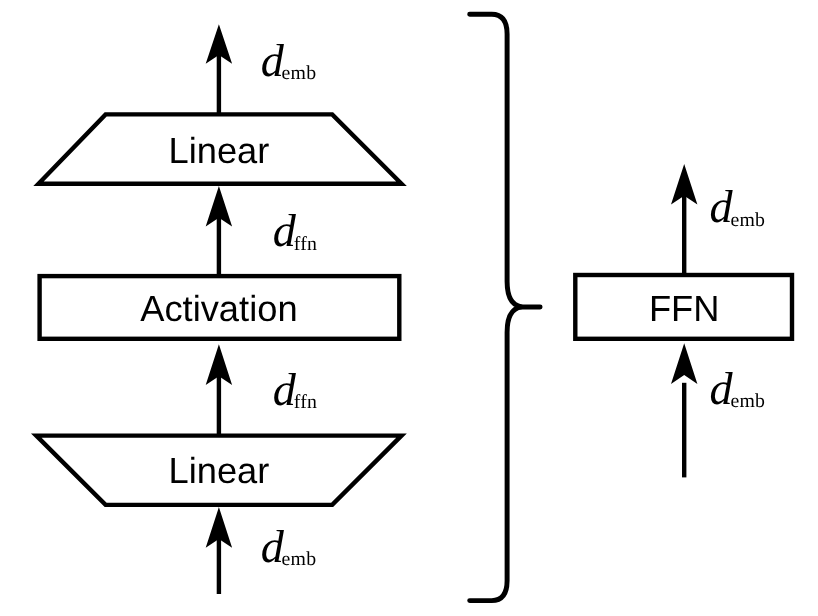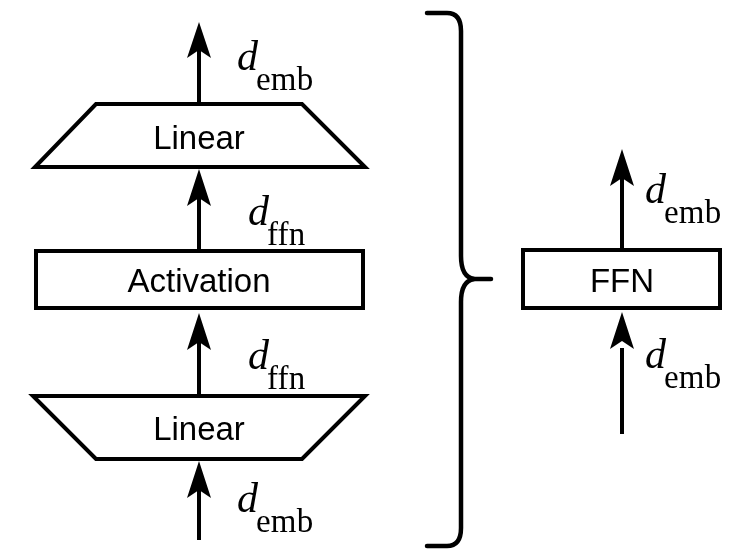--- a/index.html
+++ b/index.html
@@ -60,23 +60,23 @@
     color: #000000;
     white-space: nowrap;
     line-height: 1;
   }
   .math-label .mvar {
     font-style: italic;
     font-size: 42px;
   }
   .math-label .msub {
     font-style: normal;
-    font-size: 33px;
+    font-size: 18px;
     position: relative;
-    top: 20px;
+    top: 3px;
     left: -2px;
     letter-spacing: 0.2px;
   }
 </style>
 </head>
 <body>
 
 <div id="diagram-root">
 
   <svg id="diagram-svg" viewBox="0 0 744 560">

